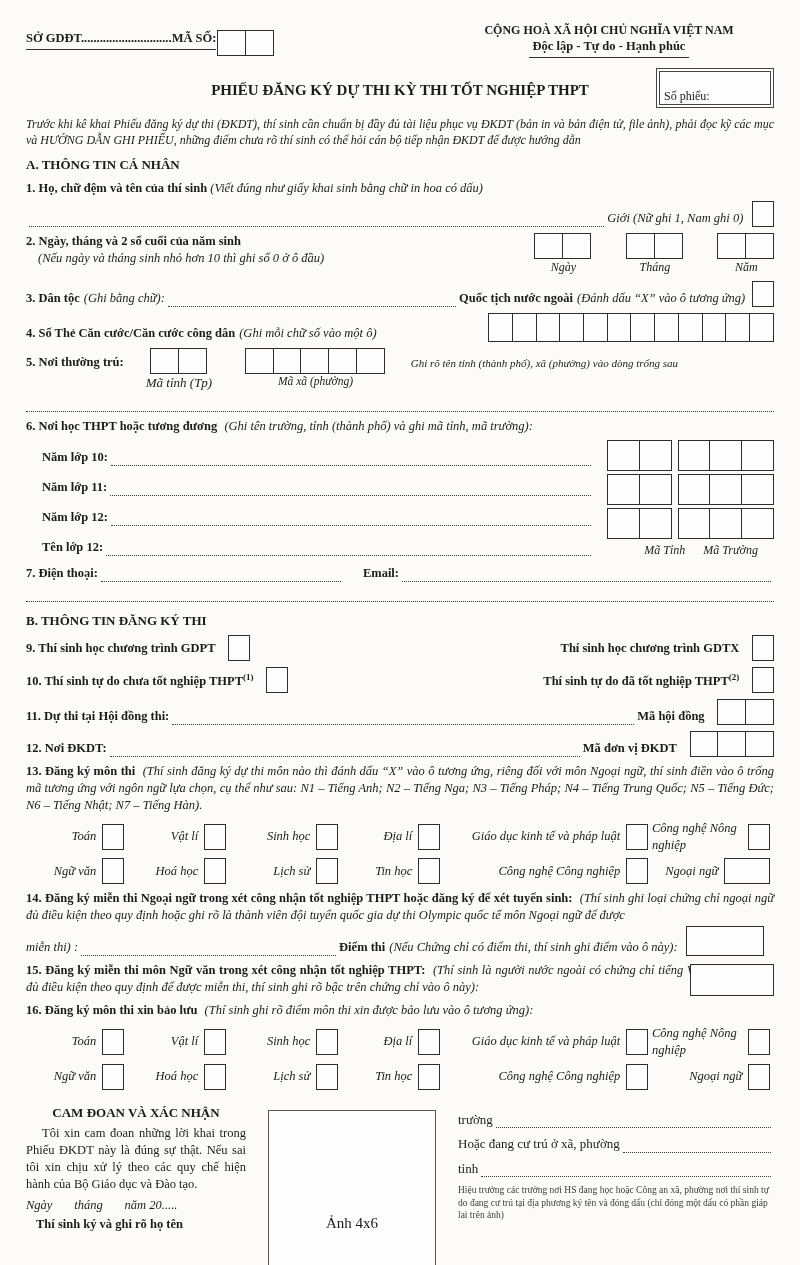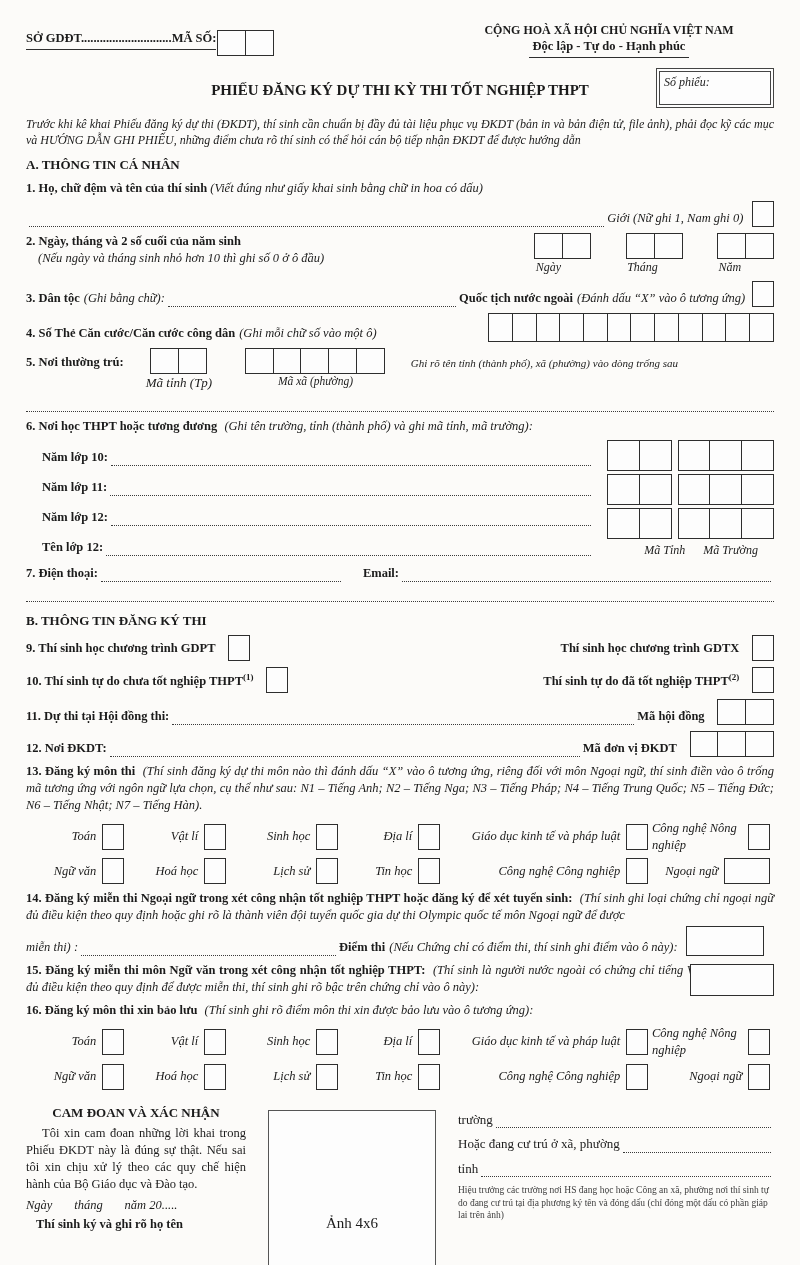--- a/index.html
+++ b/index.html
@@ -28,24 +28,24 @@
   sup{font-size:9px}
   
   .hdr{display:flex;justify-content:space-between;align-items:flex-start}
   .hdr-left{padding-top:8px;display:flex;align-items:flex-start;gap:2px}
   .hdr-left-line{border-bottom:1.5px solid #2e2e2e;padding-bottom:2px;font-weight:bold}
   .hdr-right{text-align:center;width:330px}
   .hdr-right .motto{display:inline-block;border-bottom:1.5px solid #2e2e2e;padding:0 4px 2px 4px;font-weight:bold;font-size:12.5px}
   .title-row{position:relative;text-align:center;margin:10px 0 2px 0;height:44px}
   .form-title{font-weight:bold;font-size:15px;padding-top:12px}
   .sophieu{position:absolute;right:0;top:0;width:118px;height:40px;border:1px solid #444;box-sizing:border-box;padding:2px;background:#fdfdfd}
-  .sophieu-inner{width:100%;height:100%;border:1px solid #444;box-sizing:border-box;text-align:left;padding:2px 4px;font-style:italic;font-size:12px}
+  .sophieu-inner{width:100%;height:100%;border:1px solid #444;box-sizing:border-box;text-align:left;padding:16px 4px;font-size:12px}
   .intro{font-style:italic;text-align:justify;font-size:12px;margin-top:4px}
   
-  .dobg{margin-left:36px}
+  .dobg{text-align:center;margin-left:36px}
   .dobg .lbl{font-style:italic;font-size:12px}
   
   .grid6{width:180px;text-align:center}
   .grid6-row{display:flex;justify-content:flex-end;gap:7px;margin-bottom:3px}
   .grid6-lbls{display:flex;justify-content:flex-end;gap:18px;font-style:italic;font-size:12px}
   
   .subj-row{display:flex;align-items:center;margin:5px 0}
   .subj-cell{display:flex;align-items:center;justify-content:flex-end;gap:7px;box-sizing:border-box;padding-right:4px}
   .sc1{width:102px}.sc2{width:102px}.sc3{width:112px}.sc4{width:102px}.sc5{width:208px}.sc6{flex:1}
   .subj-lbl{font-style:italic}

